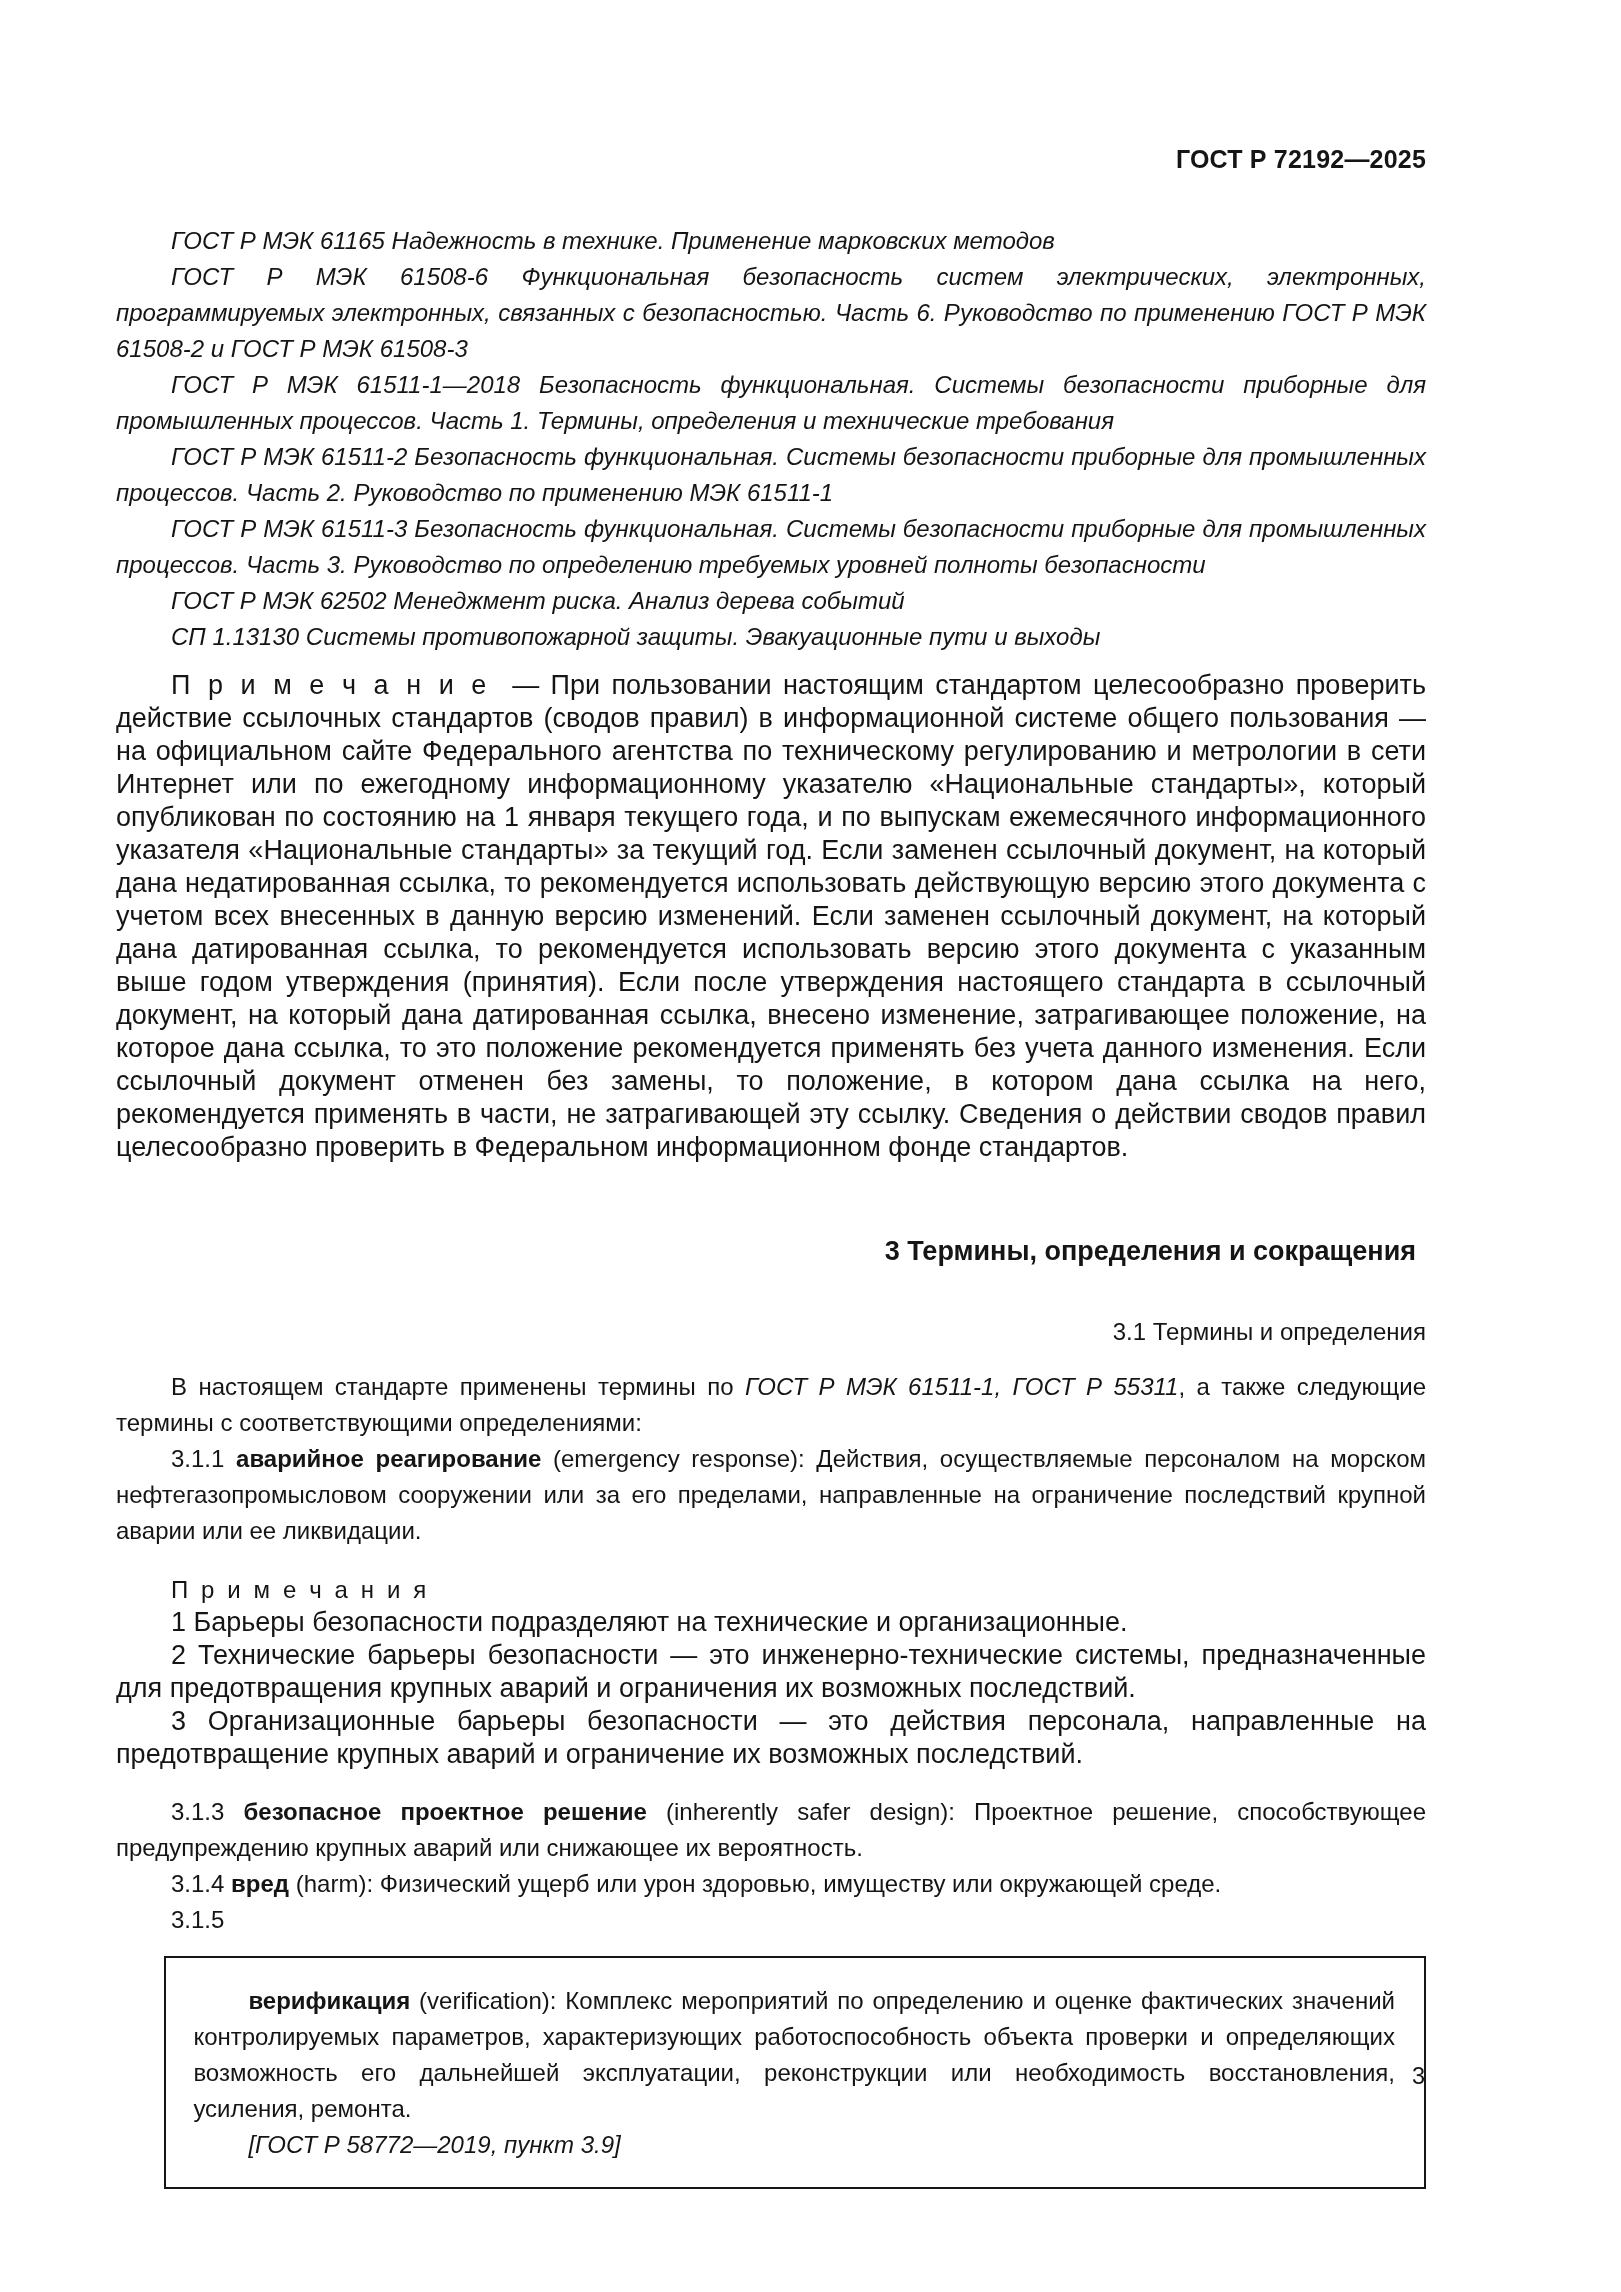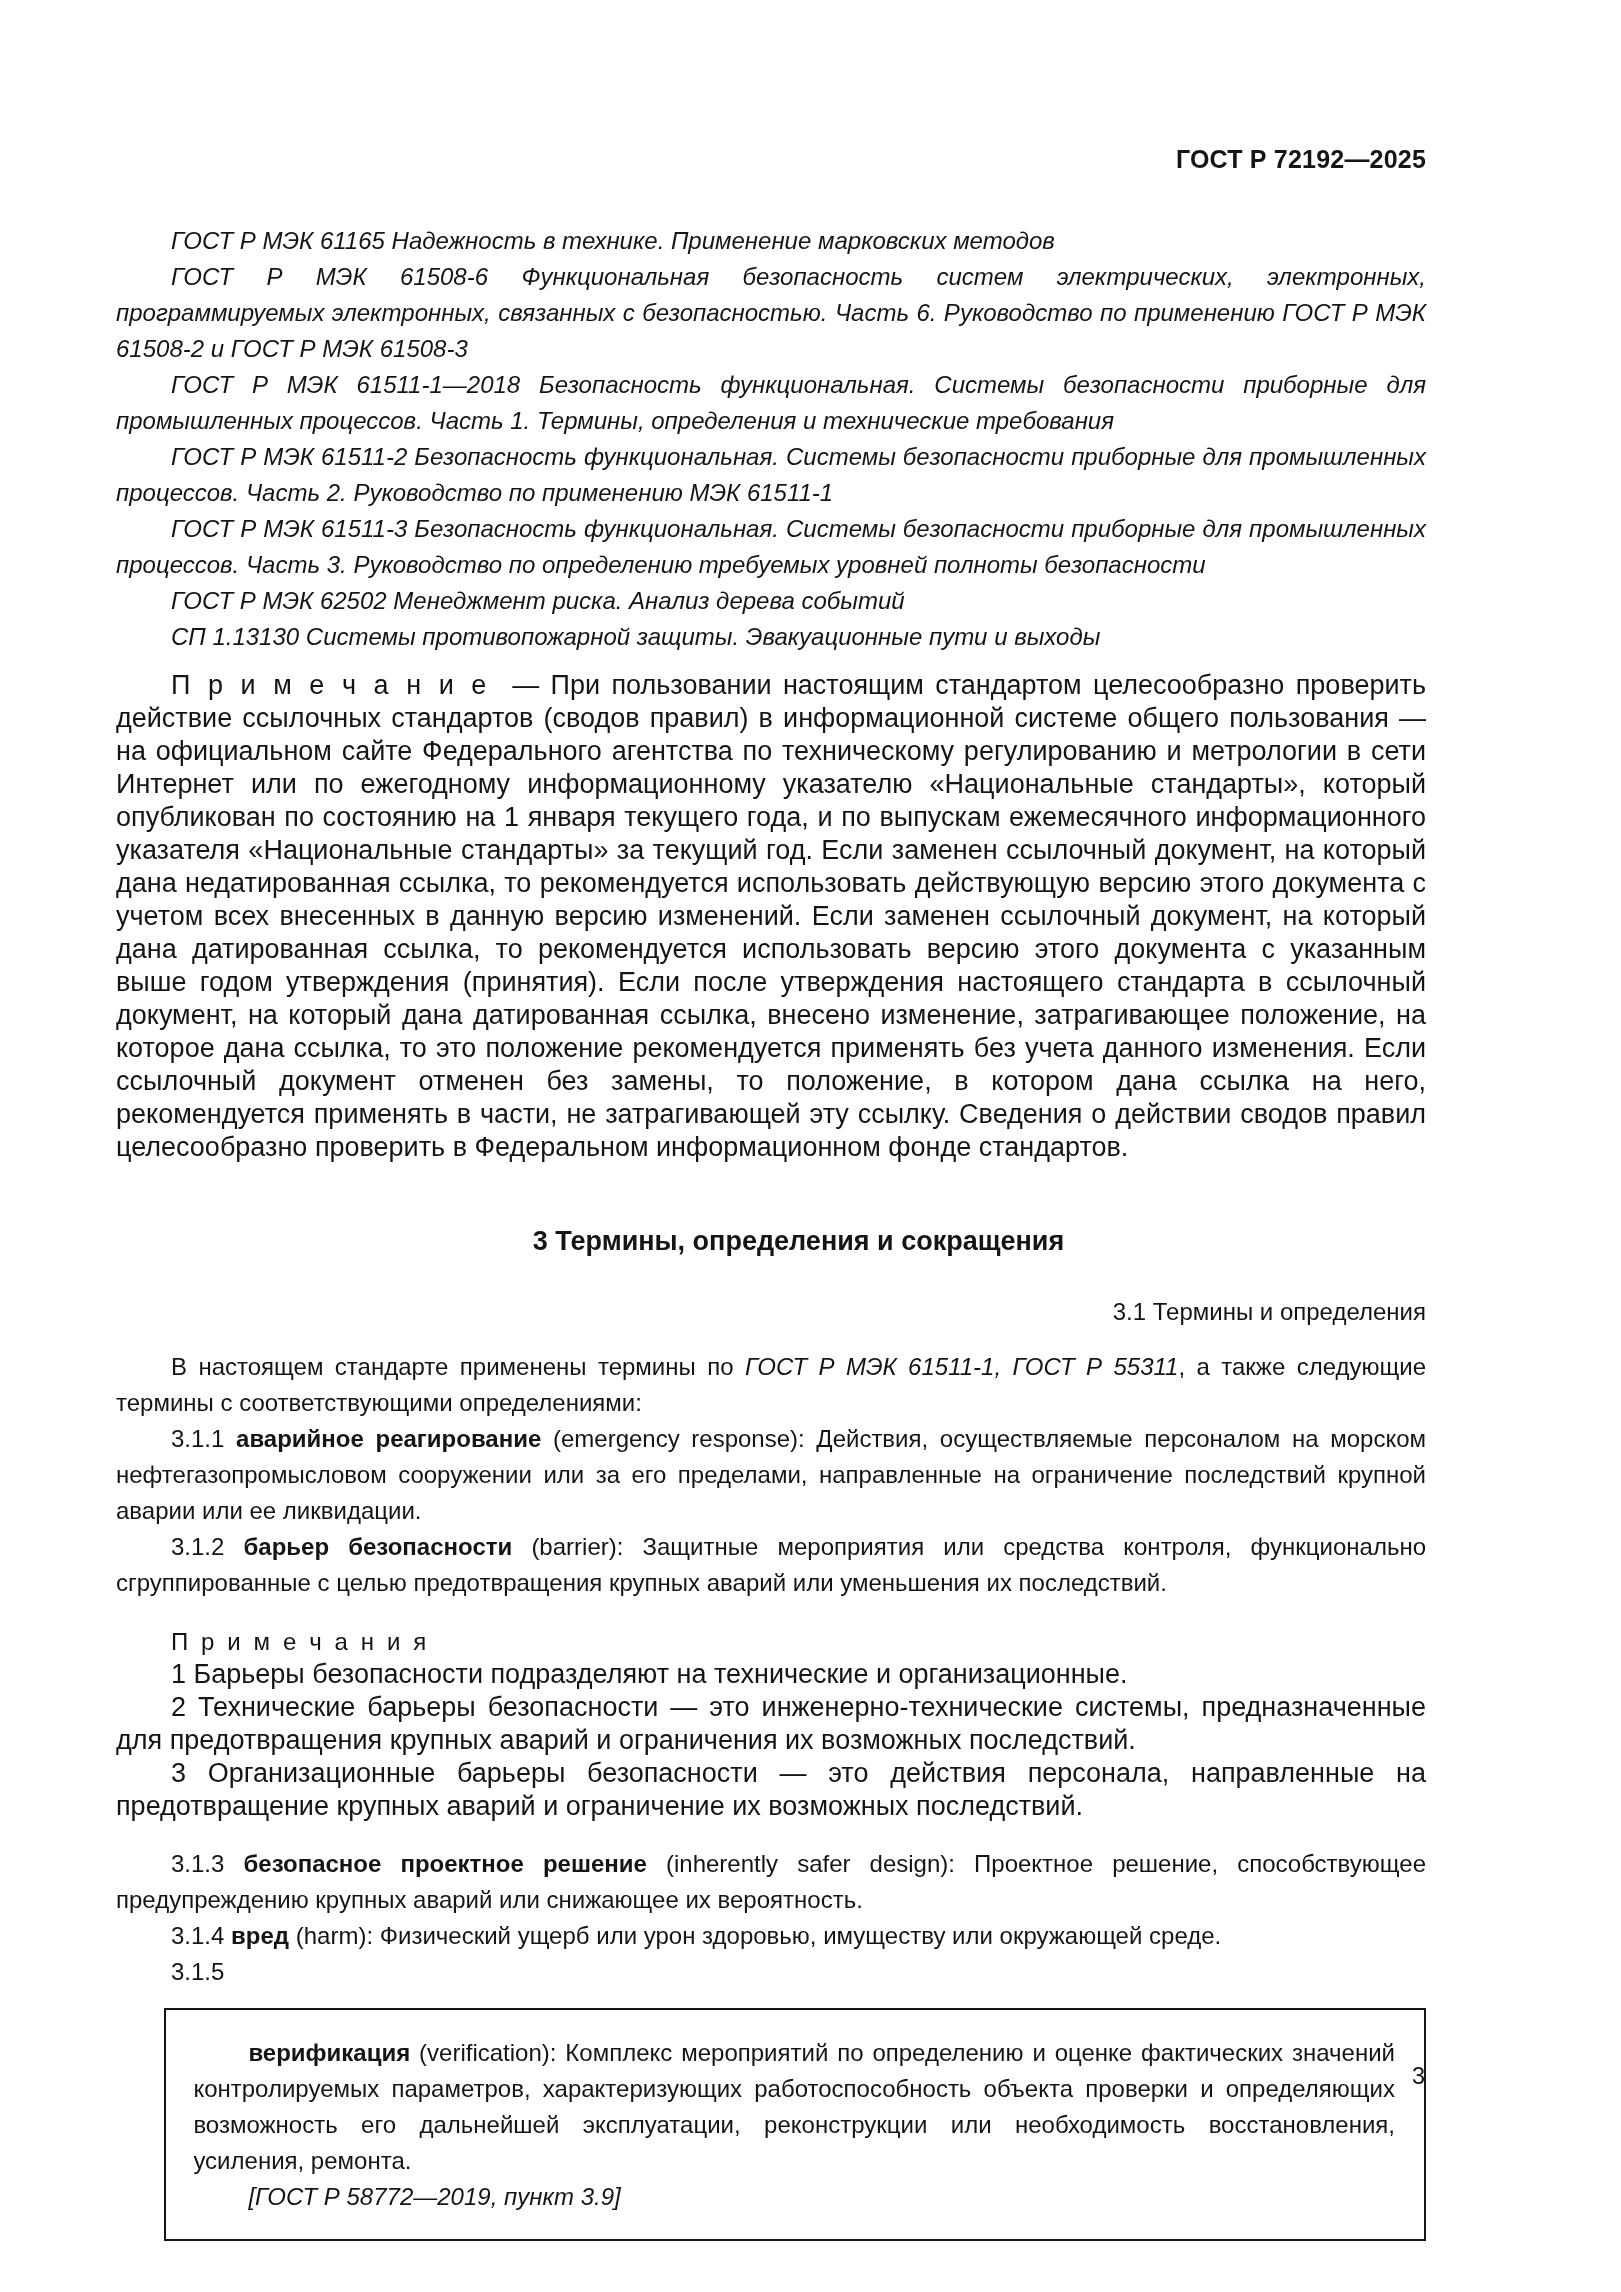--- a/index.html
+++ b/index.html
@@ -77,24 +77,24 @@
   .spaced { letter-spacing: 3.1px; }
 
   b, .bold { font-weight: bold; }
   i, .ital { font-style: italic; }
 
   
   .h1 {
     font-size: 27px;
     font-weight: bold;
     line-height: 33px;
-    margin: 0;
+    margin: 10px;
     padding-left: 55px;
     text-indent: 0;
-    text-align: center;
+    text-align: right;
   }
   .h2 {
     font-size: 24px;
     font-weight: normal;
     line-height: 29px;
     margin: 0;
     padding-left: 55px;
     text-indent: 0;
     text-align: right;
   }
@@ -161,21 +161,20 @@
     <div class="gap-md"></div>
 
     <h2 class="h2">3.1  Термины и определения</h2>
 
     <div class="gap-sm"></div>
 
     <p class="body-text"><span>В настоящем стандарте применены термины по </span><i>ГОСТ Р МЭК 61511-1, ГОСТ Р 55311</i><span>, а также следующие термины с соответствующими определениями:</span></p>
 
     <p class="body-text"><span>3.1.1</span><span> </span><b>аварийное реагирование</b><span> </span><span>(emergency response)</span><span>: Действия, осуществляемые персоналом на морском нефтегазопромысловом сооружении или за его пределами, направленные на ограничение последствий крупной аварии или ее ликвидации.</span></p>
 
-    <p class="body-text"><span>3.1.2</span><span> </span><b>барьер безопасности</b><span> </span><span>(barrier)</span><span>: Защитные мероприятия или средства контроля, функционально сгруппированные с целью предотвращения крупных аварий или уменьшения их последствий.</span></p>
 
     <div class="gap-sm"></div>
 
     <div>
       <p class="note-head">П р и м е ч а н и я</p>
       <p class="note">1  Барьеры безопасности подразделяют на технические и организационные.</p>
       <p class="note">2  Технические барьеры безопасности — это инженерно-технические системы, предназначенные для предотвращения крупных аварий и ограничения их возможных последствий.</p>
       <p class="note">3  Организационные барьеры безопасности — это действия персонала, направленные на предотвращение крупных аварий и ограничение их возможных последствий.</p>
     </div>
 

